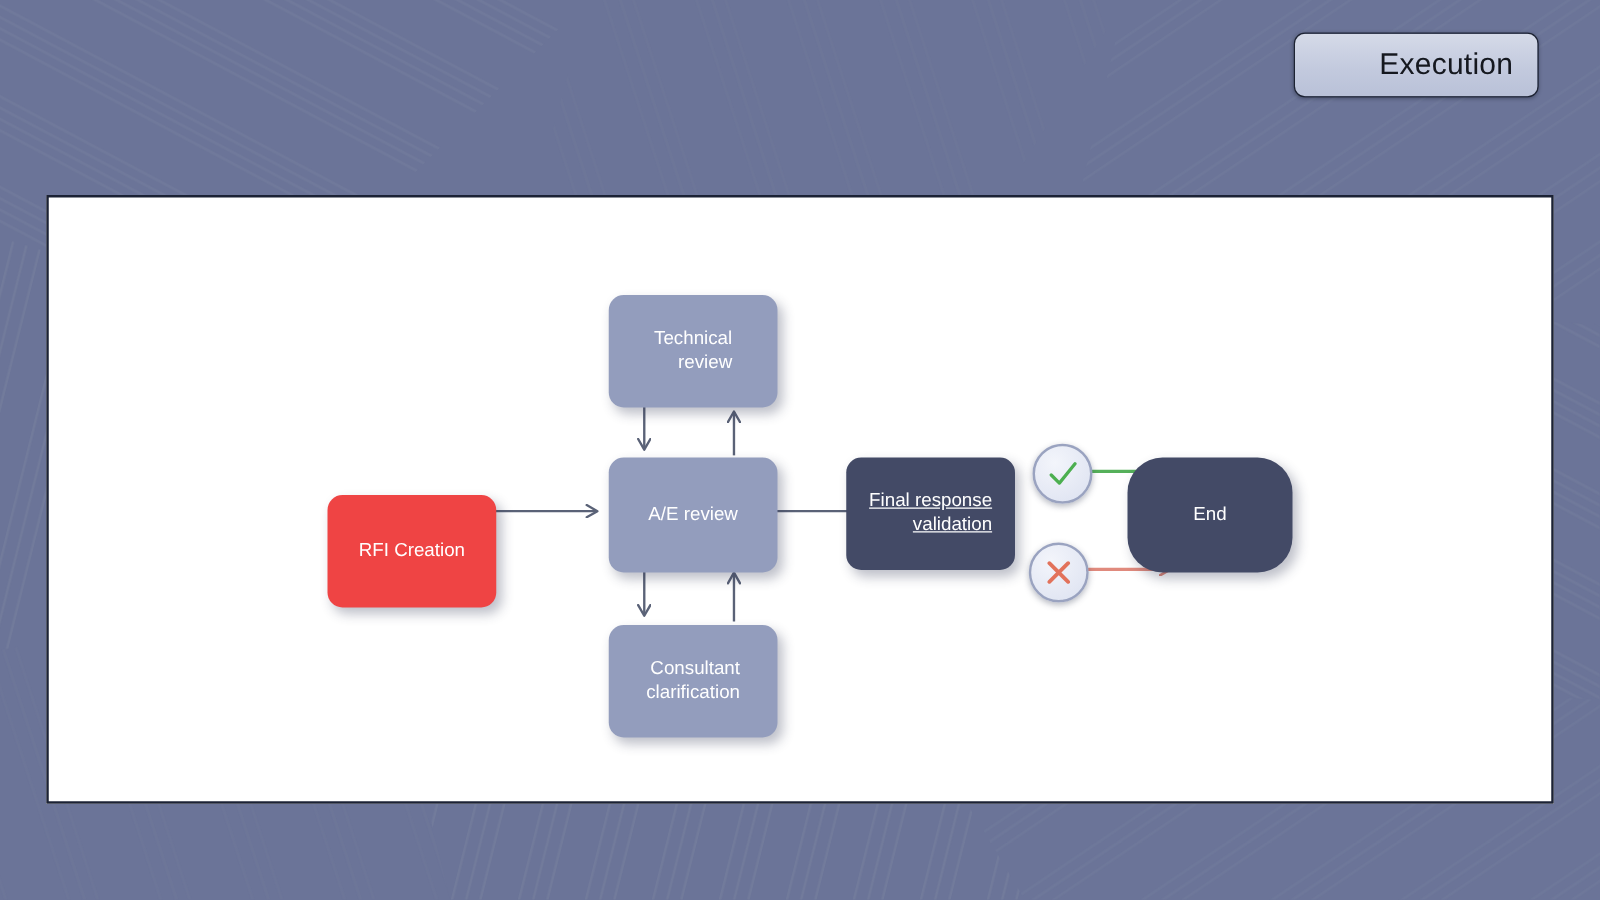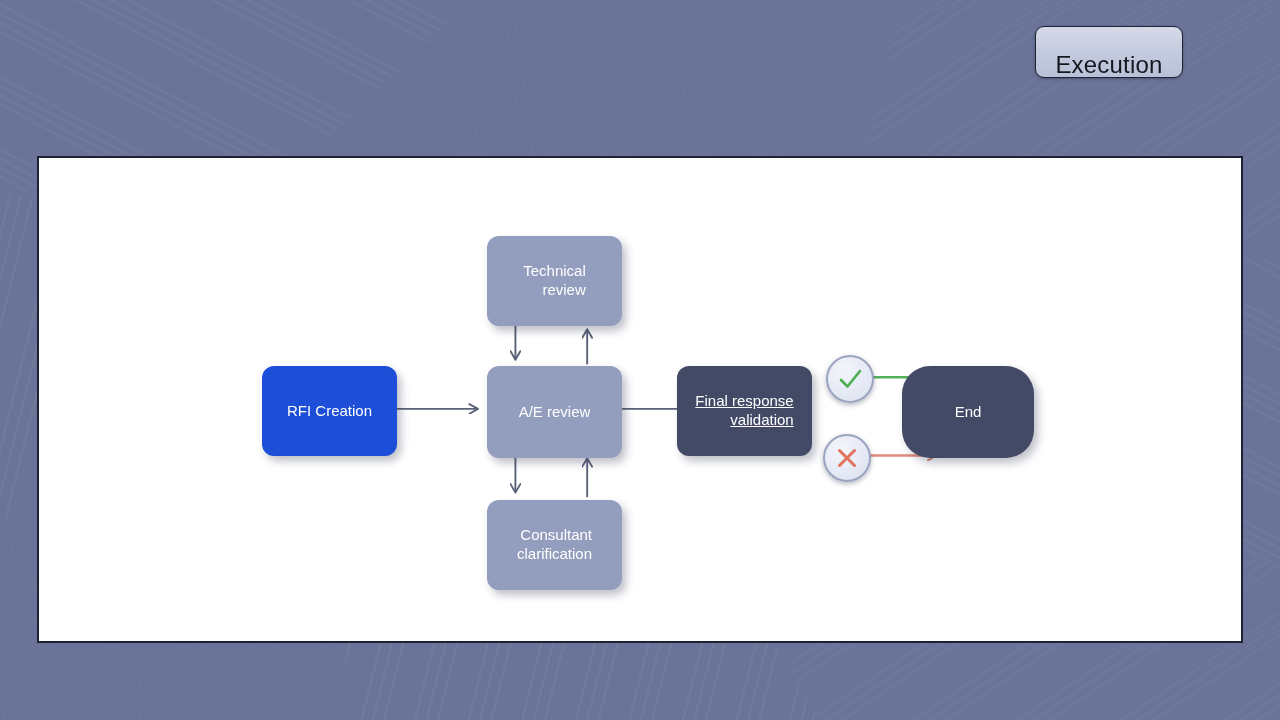--- a/index.html
+++ b/index.html
@@ -32,22 +32,23 @@
     position: absolute;
     left: 1035px;
     top: 26px;
     width: 146px;
     height: 50px;
     border: 1.6px solid #1d2333;
     border-radius: 9px;
     background: linear-gradient(to bottom, #d5dae8 0%, #c3cade 55%, #b9c1d8 100%);
     box-shadow: 0 1px 3px rgba(20,25,40,0.35);
     display: flex;
-    align-items: flex-end;
+    align-items: center;
     justify-content: center;
+    padding-left: 48px;
   }
   #title-chip .chip-text {
     font-size: 24px;
     color: #15181f;
     letter-spacing: 0.2px;
     line-height: 1;
   }
 
   
   #slide {
@@ -87,21 +88,21 @@
     color: #ffffff;
     font-size: 15px;
     line-height: 1.25;
     box-shadow: 4px 5px 9px rgba(40,48,75,0.30);
     box-sizing: border-box;
     padding: 4px 8px;
     z-index: 3;
   }
   .node-label { display: block; white-space: pre-line; }
 
-  .node.tone-light  { background: #1d4ed8; }
+  .node.tone-light  { background: #ef4444; margin-top: 30px; }
   .node.tone-mid    { background: #939dbd; }
   .node.tone-dark   { background: #434a66; }
 
   
   .badge {
     position: absolute;
     width: 48px;
     height: 48px;
     border-radius: 50%;
     background: radial-gradient(circle at 36% 30%, #f3f5fb 0%, #e4e8f4 65%, #dbe1f0 100%);

